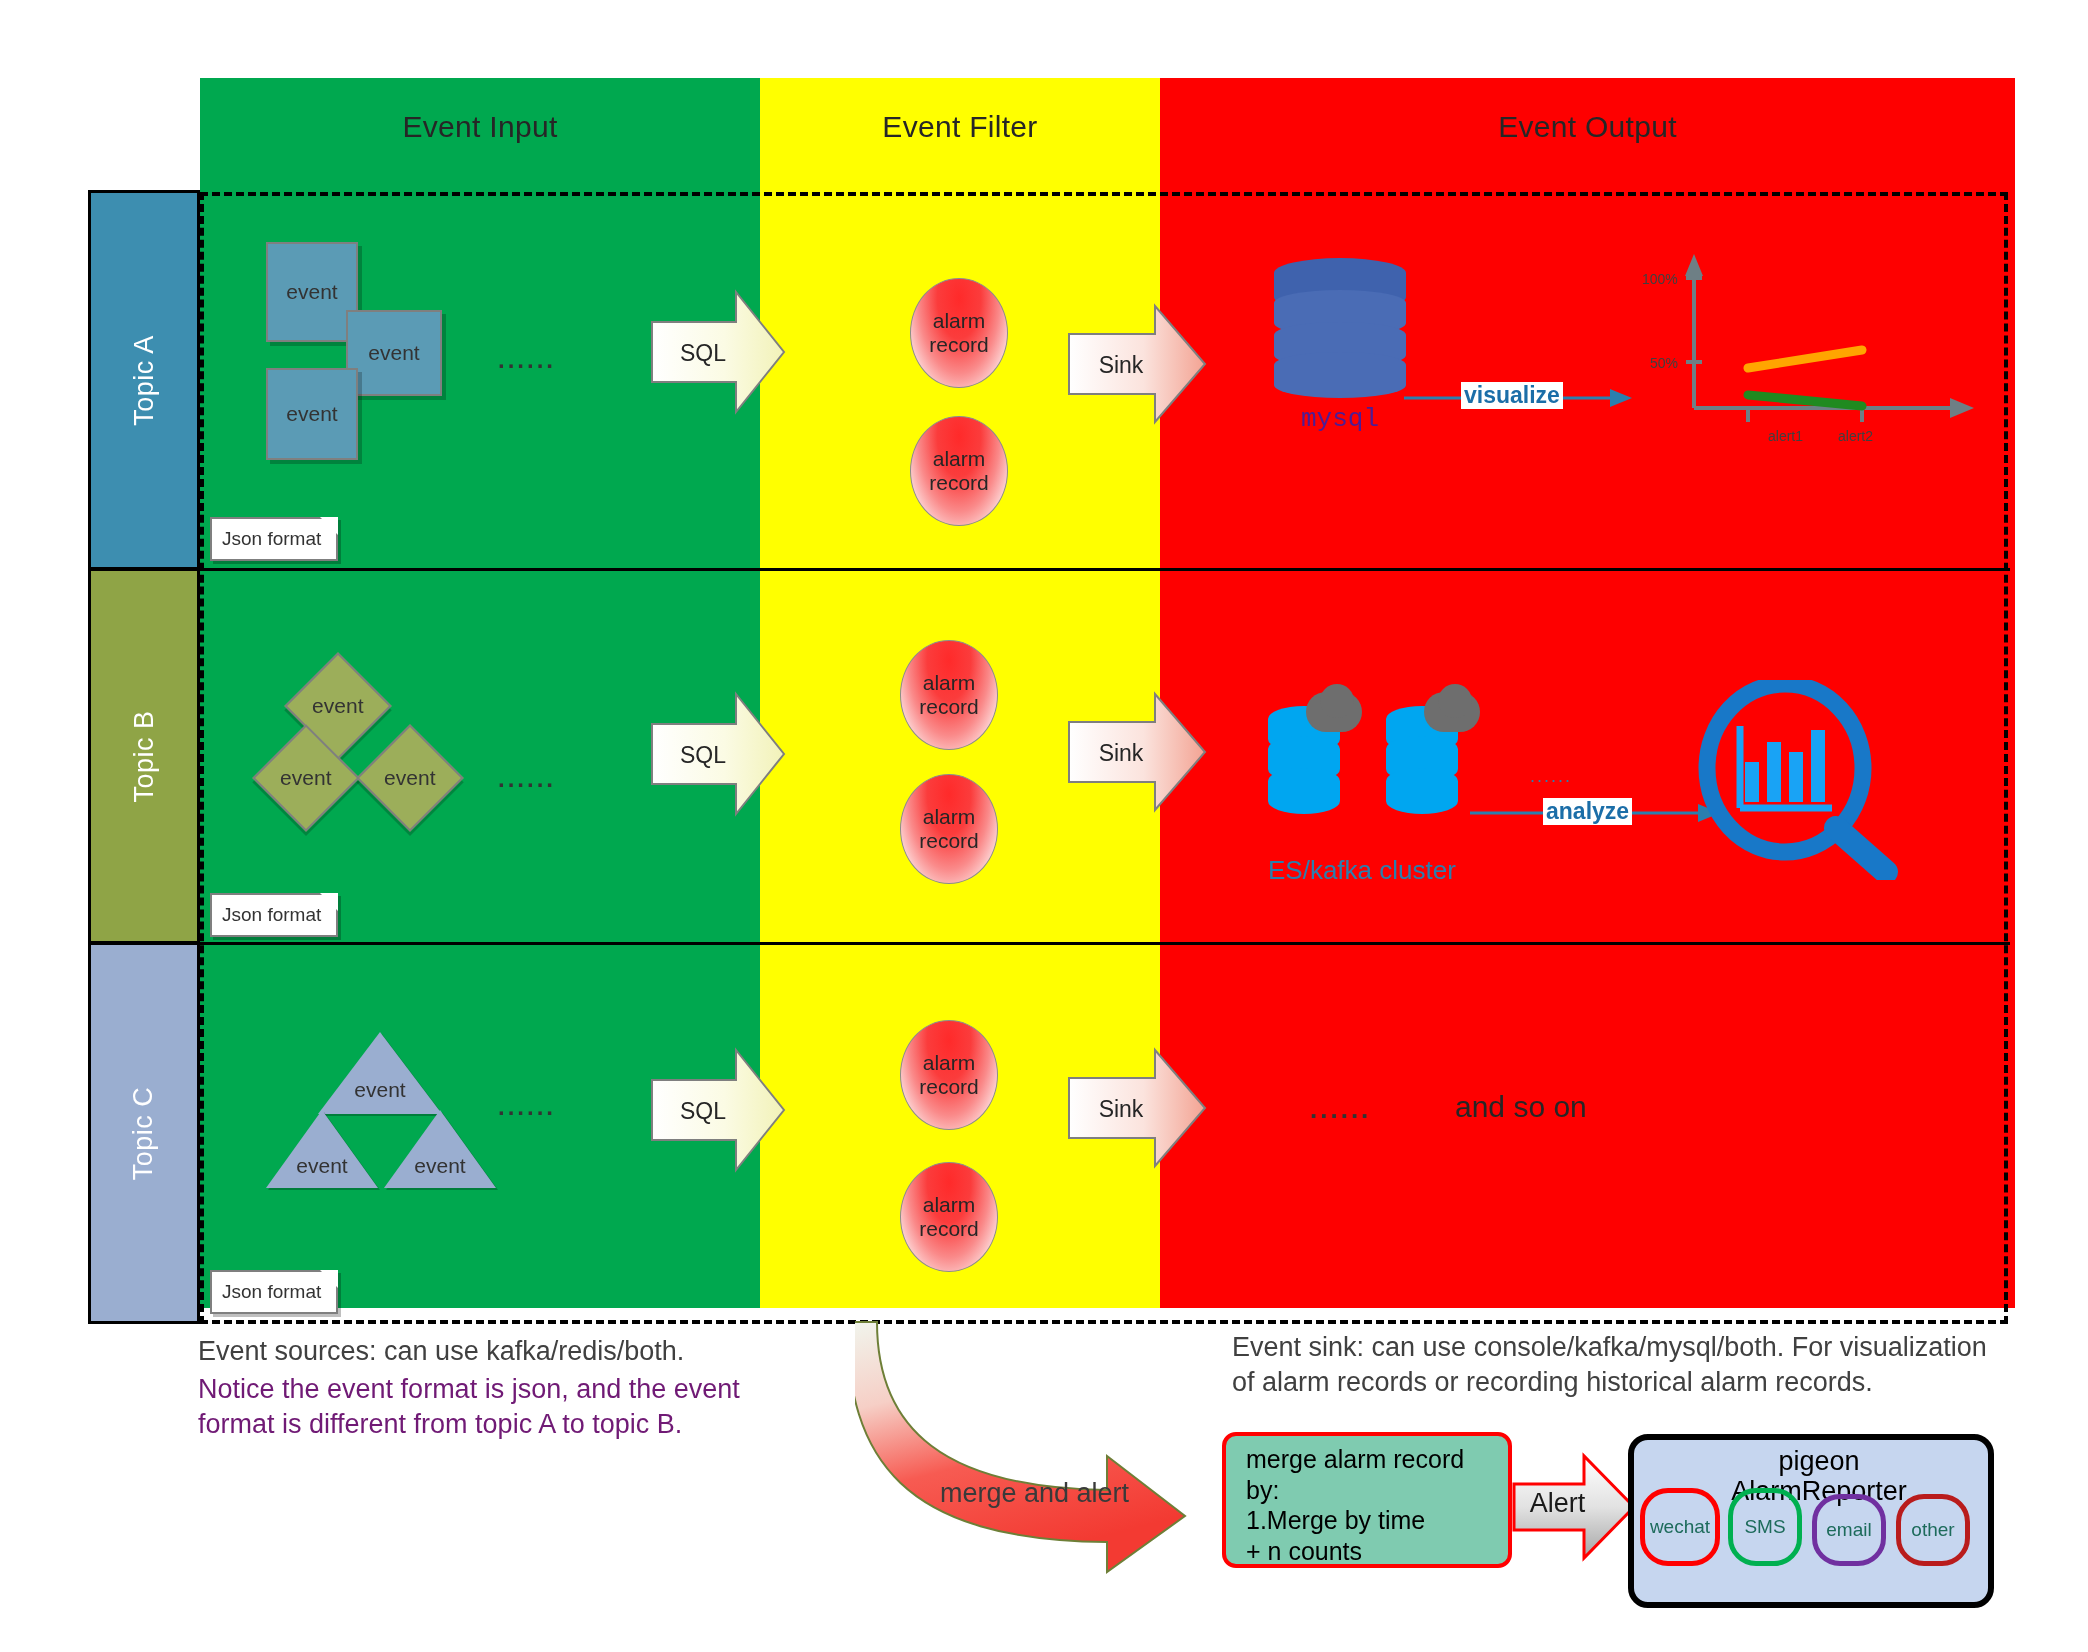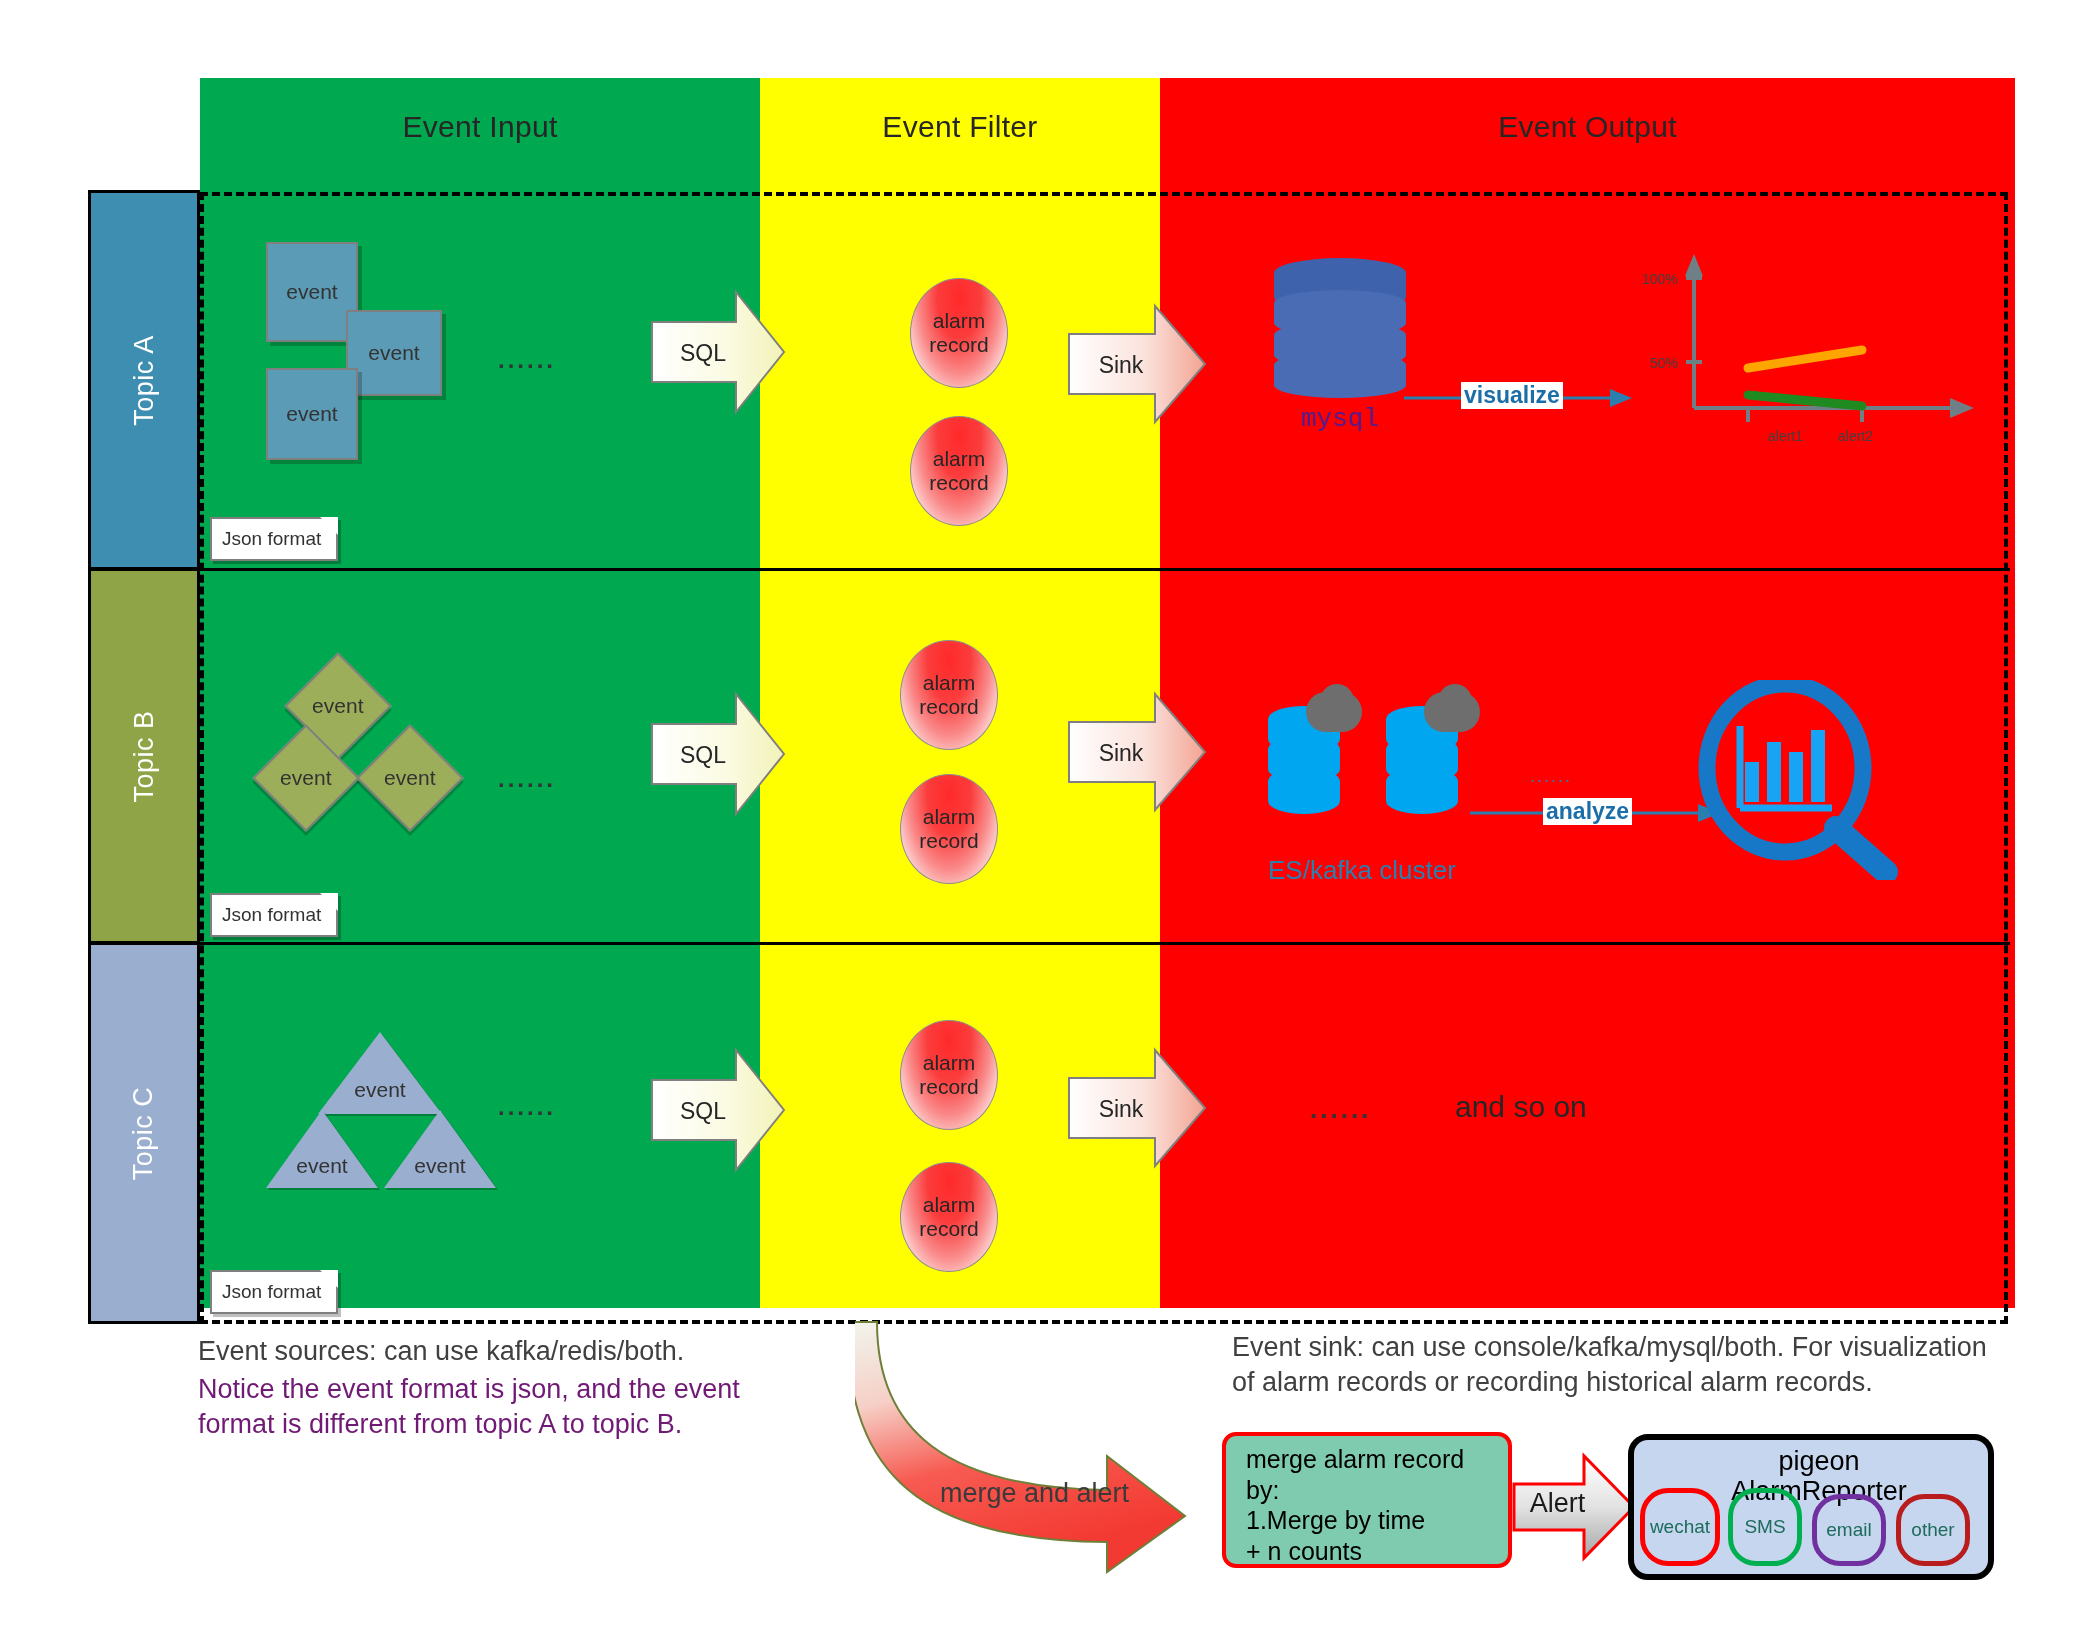--- a/index.html
+++ b/index.html
@@ -339,21 +339,21 @@
       <linearGradient id="galert" x1="0" y1="0" x2="0" y2="1">
     <stop offset="0%" stop-color="#ffffff"></stop>
         <stop offset="50%" stop-color="#e2e2e2"></stop>
     <stop offset="100%" stop-color="#a6a6a6"></stop>
       </linearGradient>
     </defs>
   <polygon points="2,32 72,32 72,4 122,55 72,106 72,78 2,78" fill="url(#galert)" stroke="#ff0000" stroke-width="3"></polygon>
 </svg>
 <div class="abs nosel" style="left:1520px;top:1488px;width:75px;text-align:center;font-size:27px;color:#1a1a1a;">Alert</div>
 
-<div class="abs" id="pigeon-box" style="left:1628px;top:1434px;width:366px;height:146px;padding-left:16px;">
+<div class="abs" id="pigeon-box" style="left:1628px;top:1434px;width:366px;height:174px;padding-left:16px;">
   <div id="pigeon-title">
     <div>pigeon</div>
     <div>AlarmReporter</div>
   </div>
 </div>
 <div class="abs ch-chip" style="left:1640px;top:1488px;width:80px;height:78px;border:5px solid #ff0000;">
   <span>wechat</span>
   </div>
 <div class="abs ch-chip" style="left:1728px;top:1488px;width:74px;height:78px;border:5px solid #00b050;">
   <span>SMS</span>

